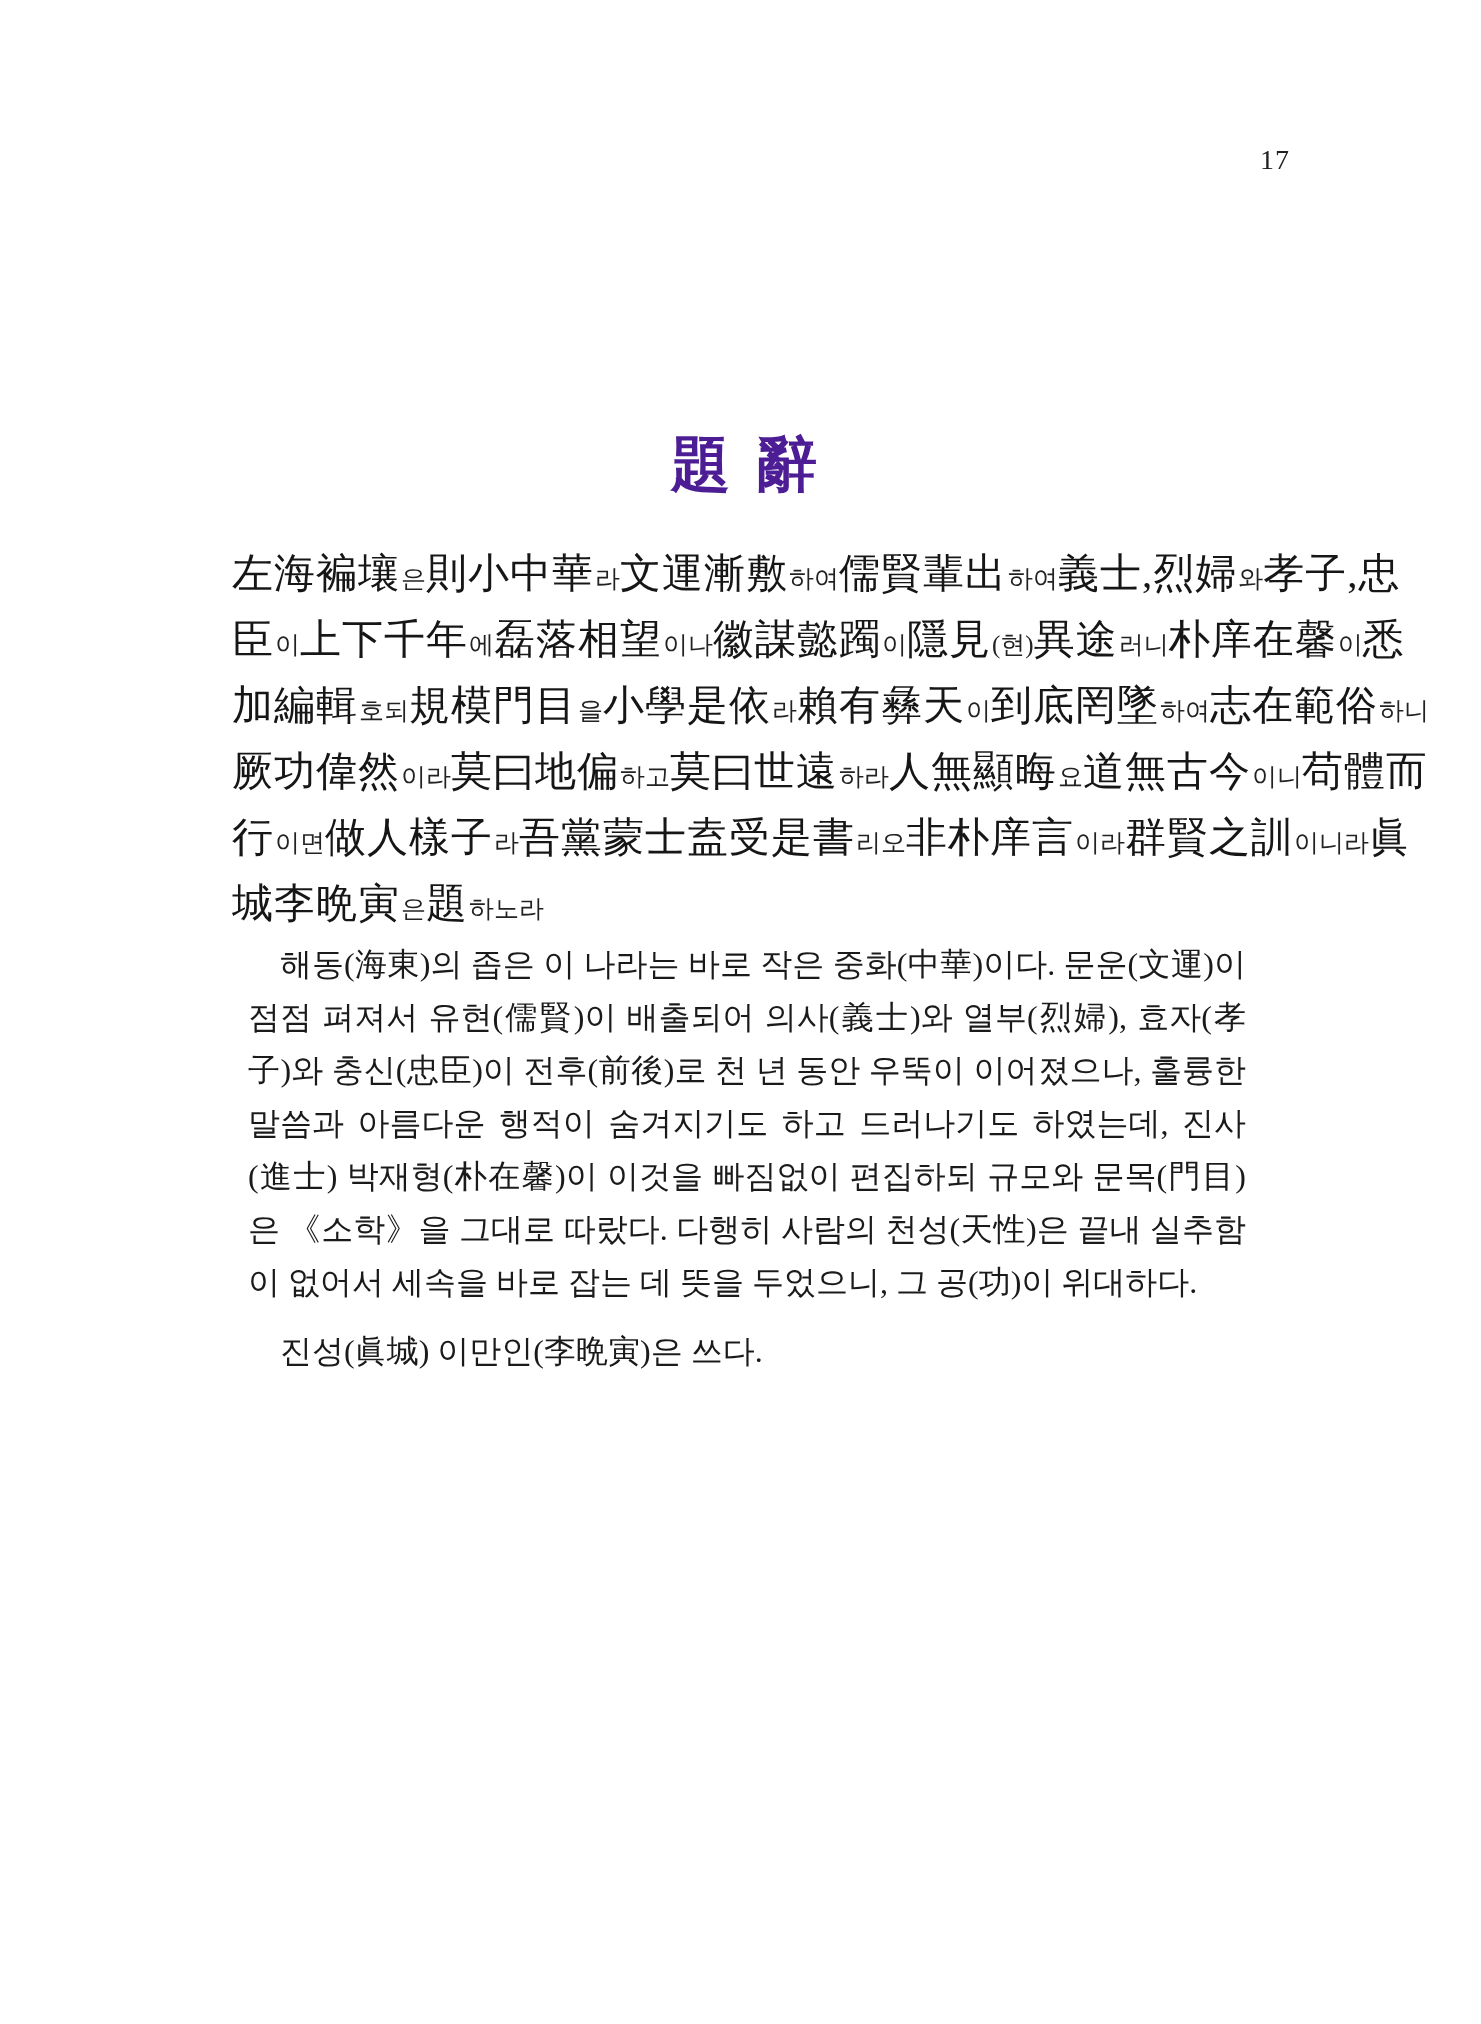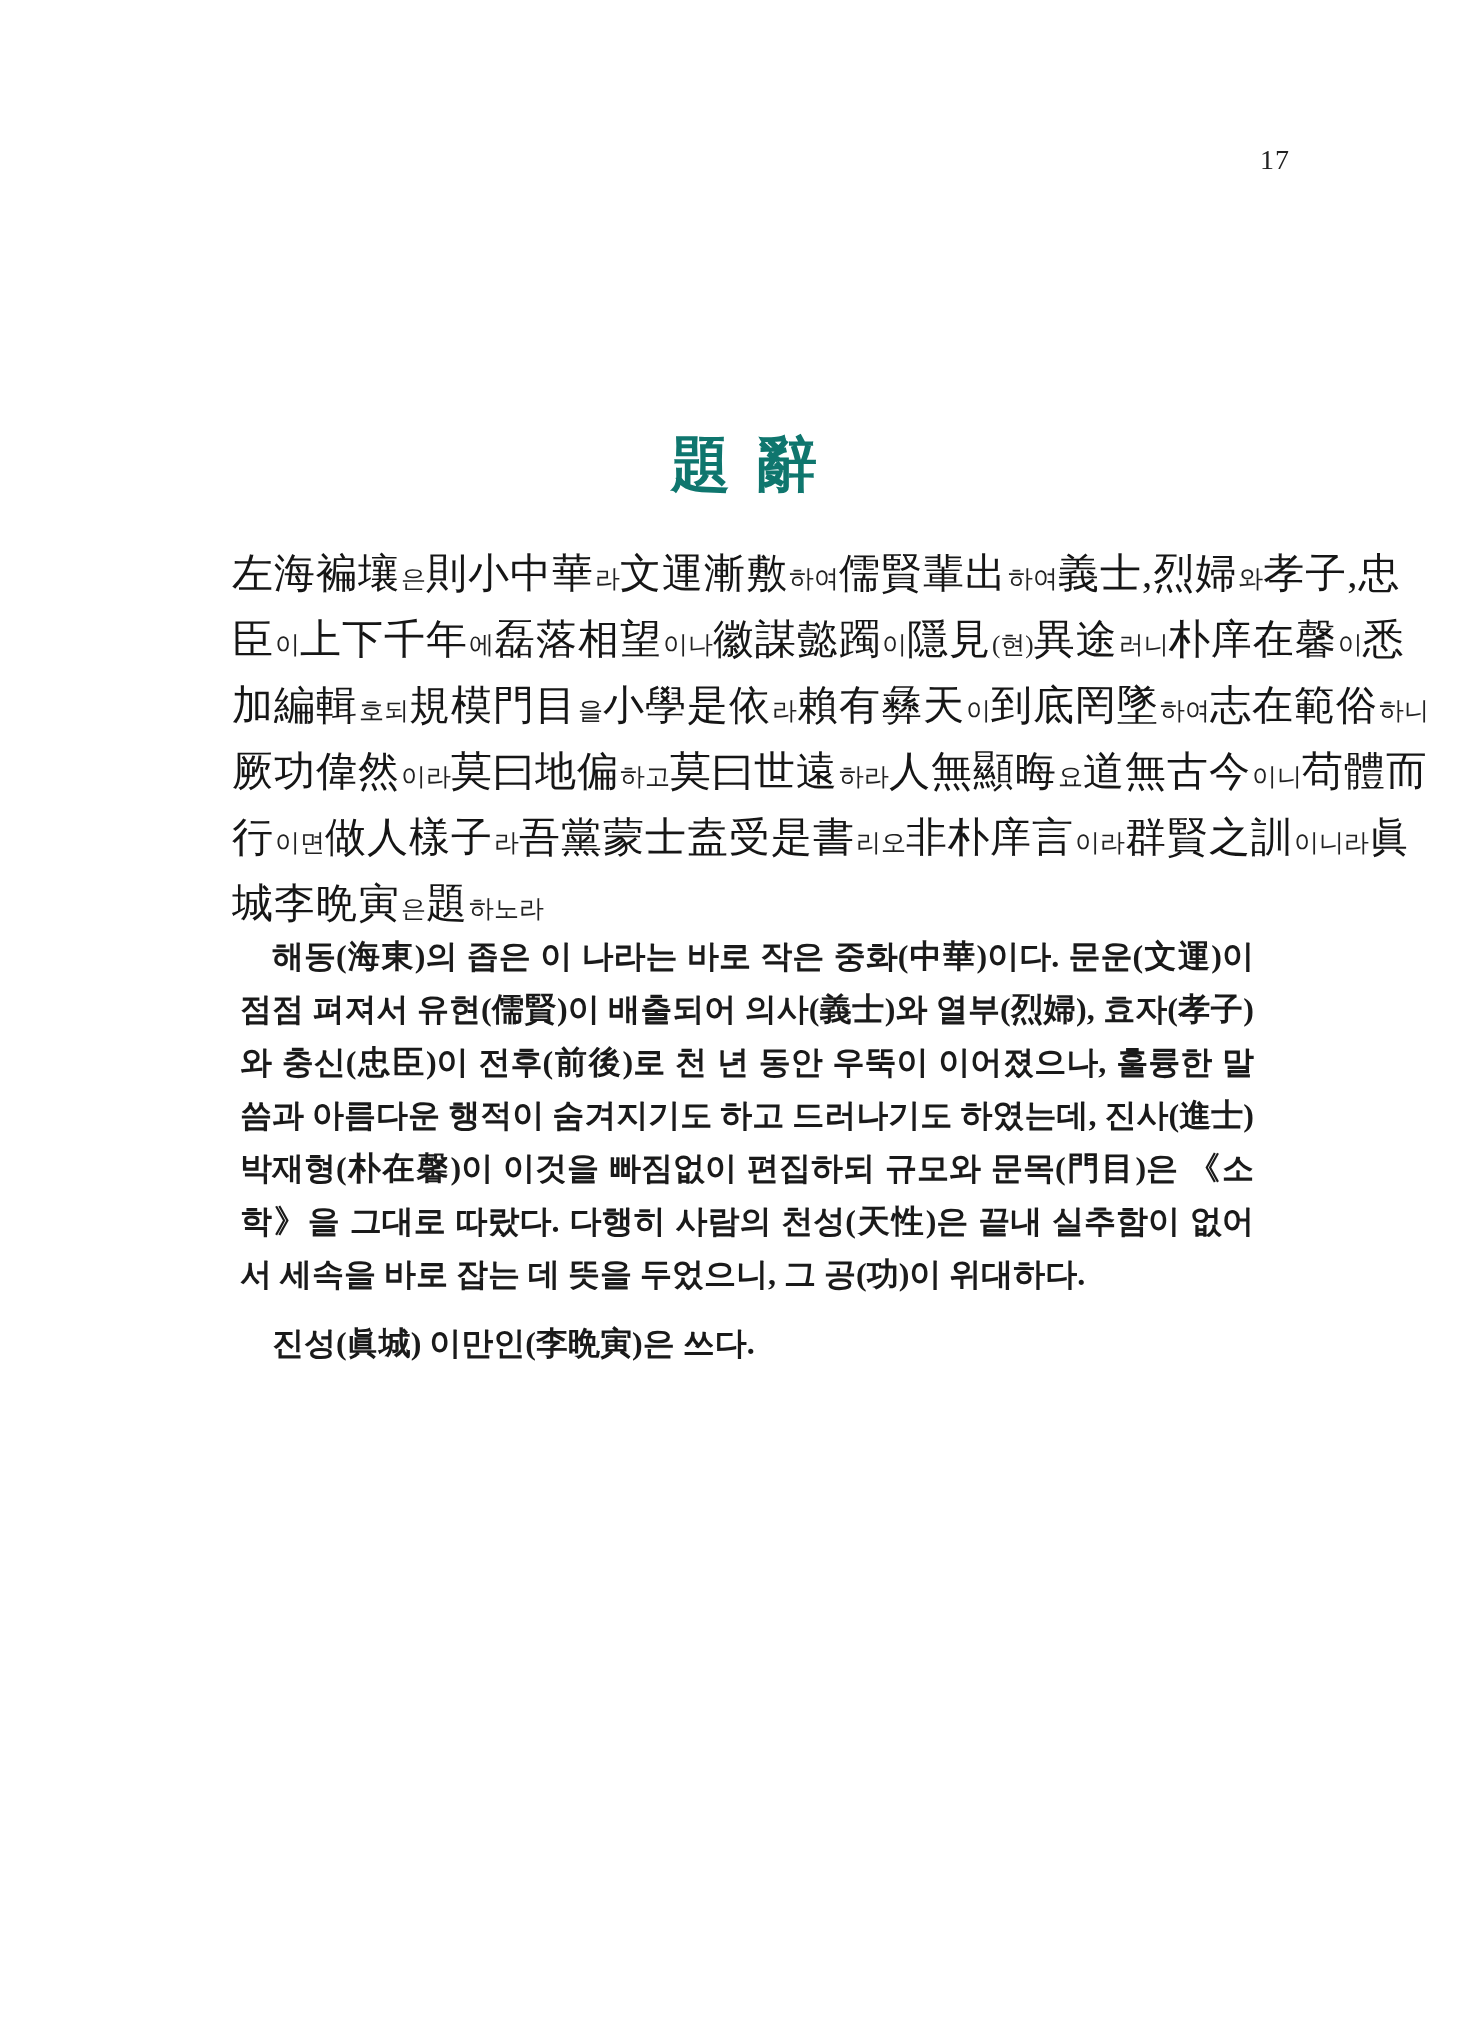--- a/index.html
+++ b/index.html
@@ -23,21 +23,21 @@
   }
 
   .doc-title {
     position: absolute;
     top: 390px; left: 232px; width: 1030px;
     text-align: center;
     font-size: 60px;
     font-weight: bold;
     letter-spacing: 6px;
     line-height: 70px;
-    color: #0f766e;
+    color: #4c1d95;
   }
 
   
   .jumun {
     position: absolute;
     top: 540px; left: 232px; width: 1030px;
   }
   .jumun-line {
     display: flex;
     justify-content: space-between;
@@ -65,24 +65,23 @@
   
   .translation {
     position: absolute;
     top: 922px; left: 232px; width: 1030px;
     font-size: 32px;
     line-height: 53px;
     text-align: justify;
     color: #1a1a1a;
   }
   .translation p {
-    margin: 8px;
+    margin: 16px;
     text-indent: 32px;
     word-break: normal;
-    font-weight: bold;
   }
   .translation p + p { margin-top: 16px; }
 </style>
 </head>
 <body style="background: rgb(255, 255, 255); color: rgb(28, 28, 28);">
 
 <div class="page">
 
   <div class="pagenum">17</div>
 

